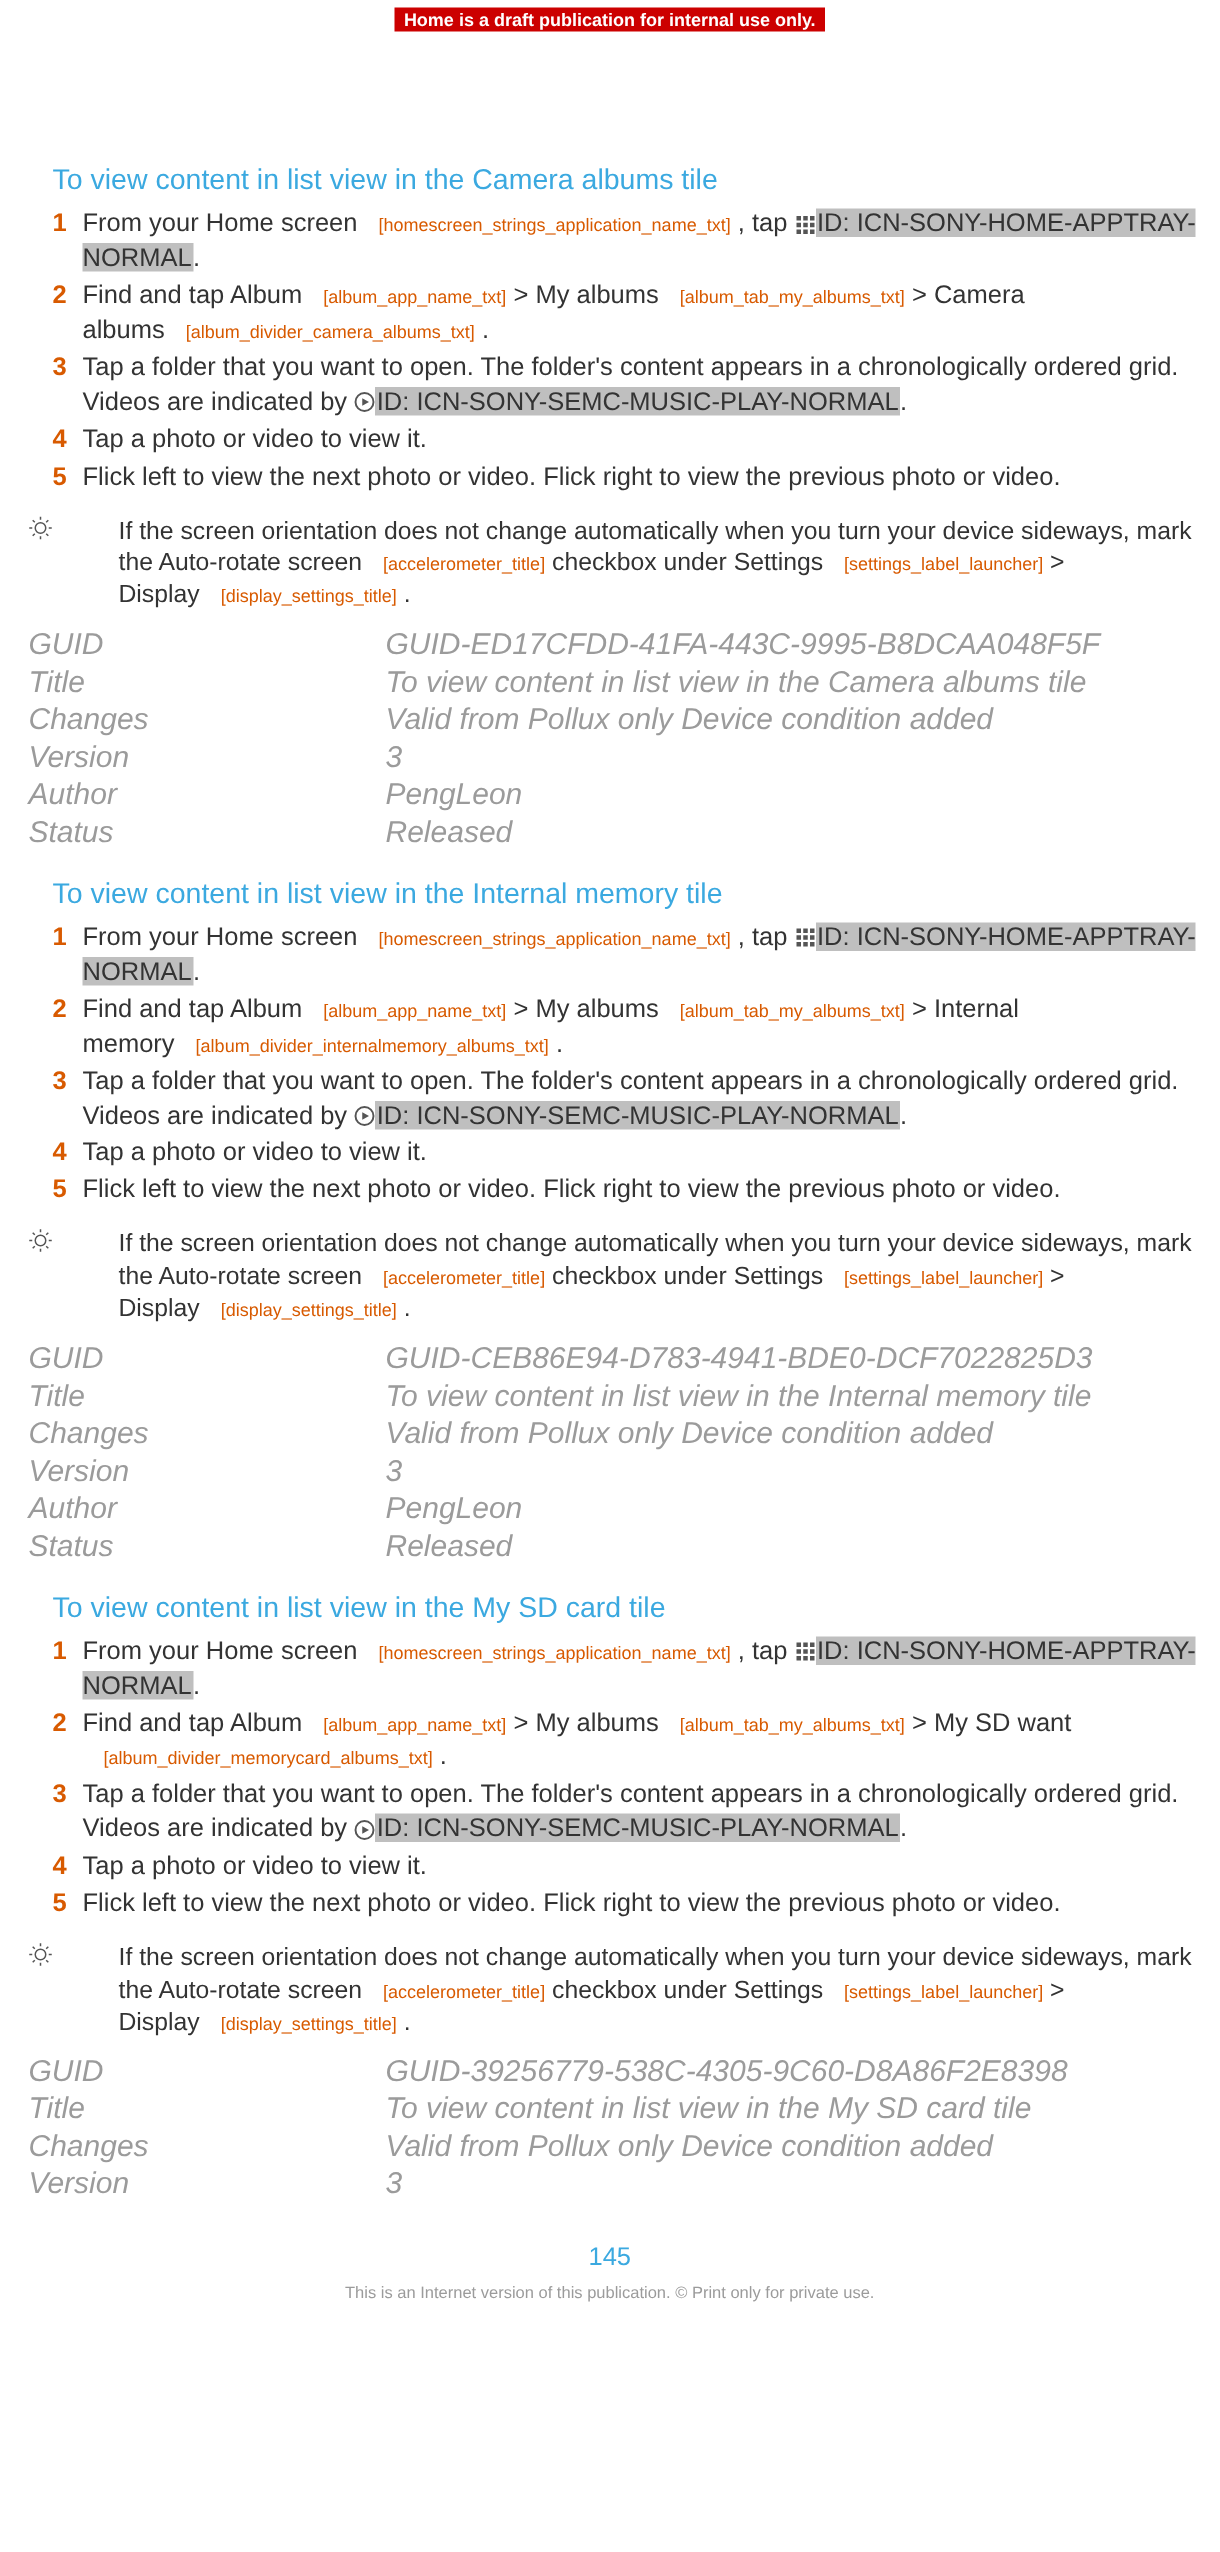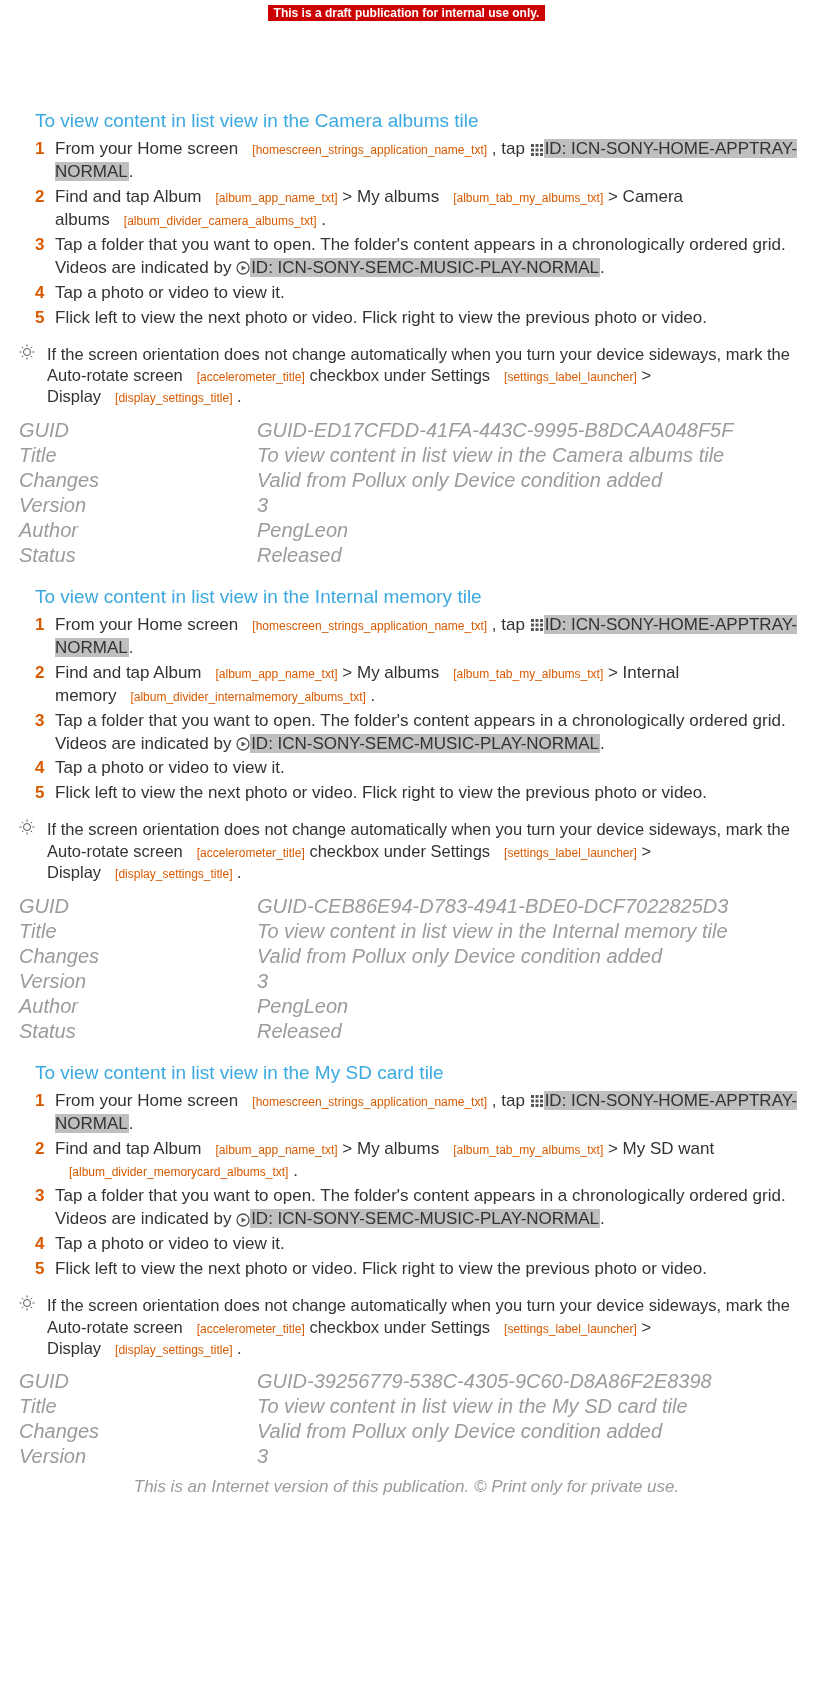--- a/index.html
+++ b/index.html
@@ -71,21 +71,21 @@
     margin: 14px 0 6px 0;
     font-size: 16.5px;
     line-height: 1.3;
   }
   .tip-icon {
     width: 28px;
     flex-shrink: 0;
     text-align: left;
     padding-left: 4px;
   }
-  .tip-body { flex: 1; }
+  .tip-body { flex: 1; margin-left: 32px; }
   .meta-table {
     width: 100%;
     border-collapse: collapse;
     color: #9b9b9b;
     font-style: italic;
     font-size: 20px;
     margin: 10px 0 0 0;
   }
   .meta-table td {
     padding: 0 4px;
@@ -97,31 +97,30 @@
   }
   .page-num {
     text-align: center;
     color: #3ba9e0;
     font-size: 17px;
     margin-top: 26px;
   }
   .footer-note {
     text-align: center;
     color: #9b9b9b;
-    font-size: 17px;
+    font-size: 11px;
     margin-top: 8px;
     padding-bottom: 10px;
-    font-style: italic;
   }
 </style>
 </head>
 <body>
 
 <div class="draft-banner">
-  <span>This is a draft publication for internal use only.</span>
+  <span>Home is a draft publication for internal use only.</span>
 </div>
 
 <div class="content">
 
   <div class="section-title">To view content in list view in the Camera albums tile</div>
   <ol class="steps">
     <li>
         <span class="num">1</span>
       <span class="body">
         <span>From your </span><span class="ui-term">Home screen</span><span class="ref-tag">[homescreen_strings_application_name_txt]</span><span> , tap </span><svg class="inline-icon" width="14" height="14" viewBox="0 0 14 14">
@@ -377,14 +376,15 @@
           <td>Changes</td>
           <td>Valid from Pollux only Device condition added</td>
         </tr>
     <tr>
           <td>Version</td>
           <td>3</td>
         </tr>
   </tbody>
     </table>
 
+  <div class="page-num">145</div>
   <div class="footer-note">This is an Internet version of this publication. © Print only for private use.</div>
 </div>
 
 </body></html>

